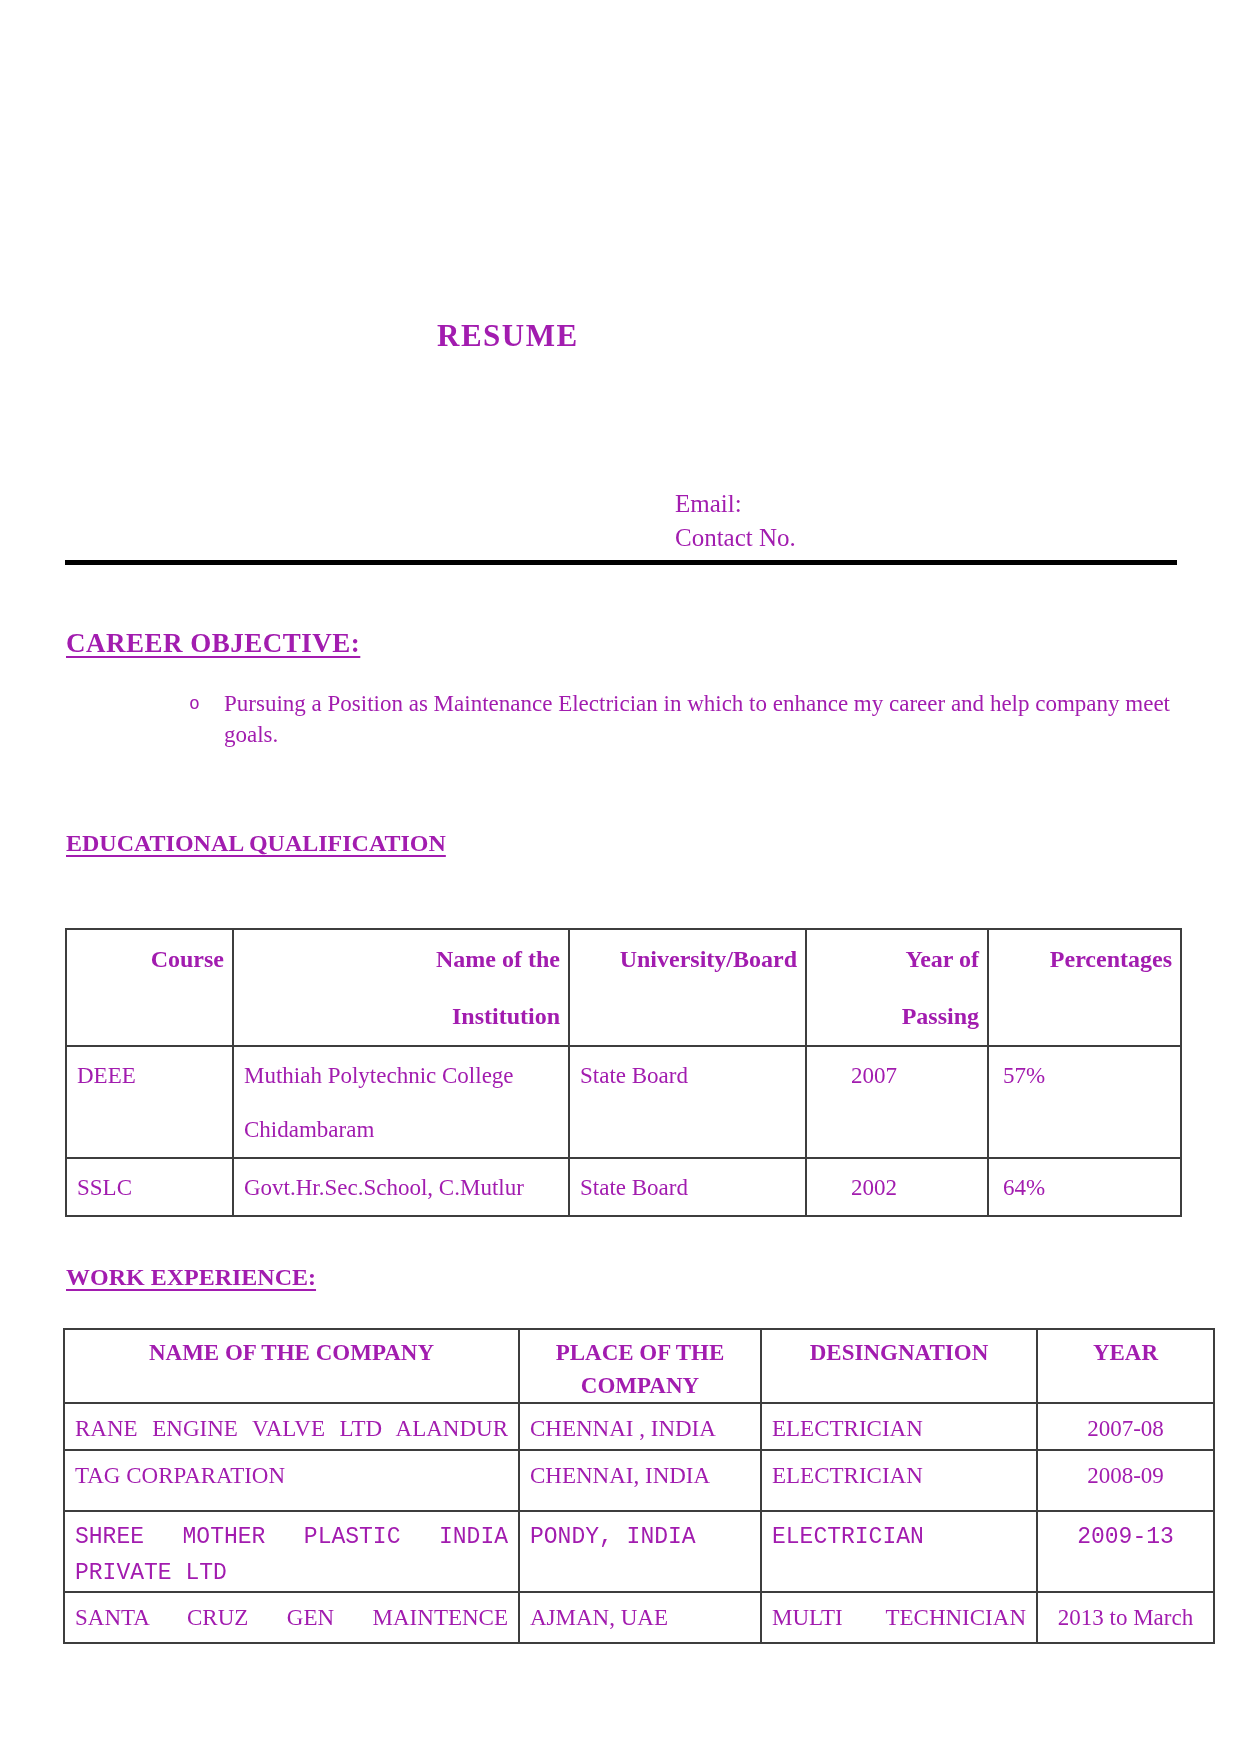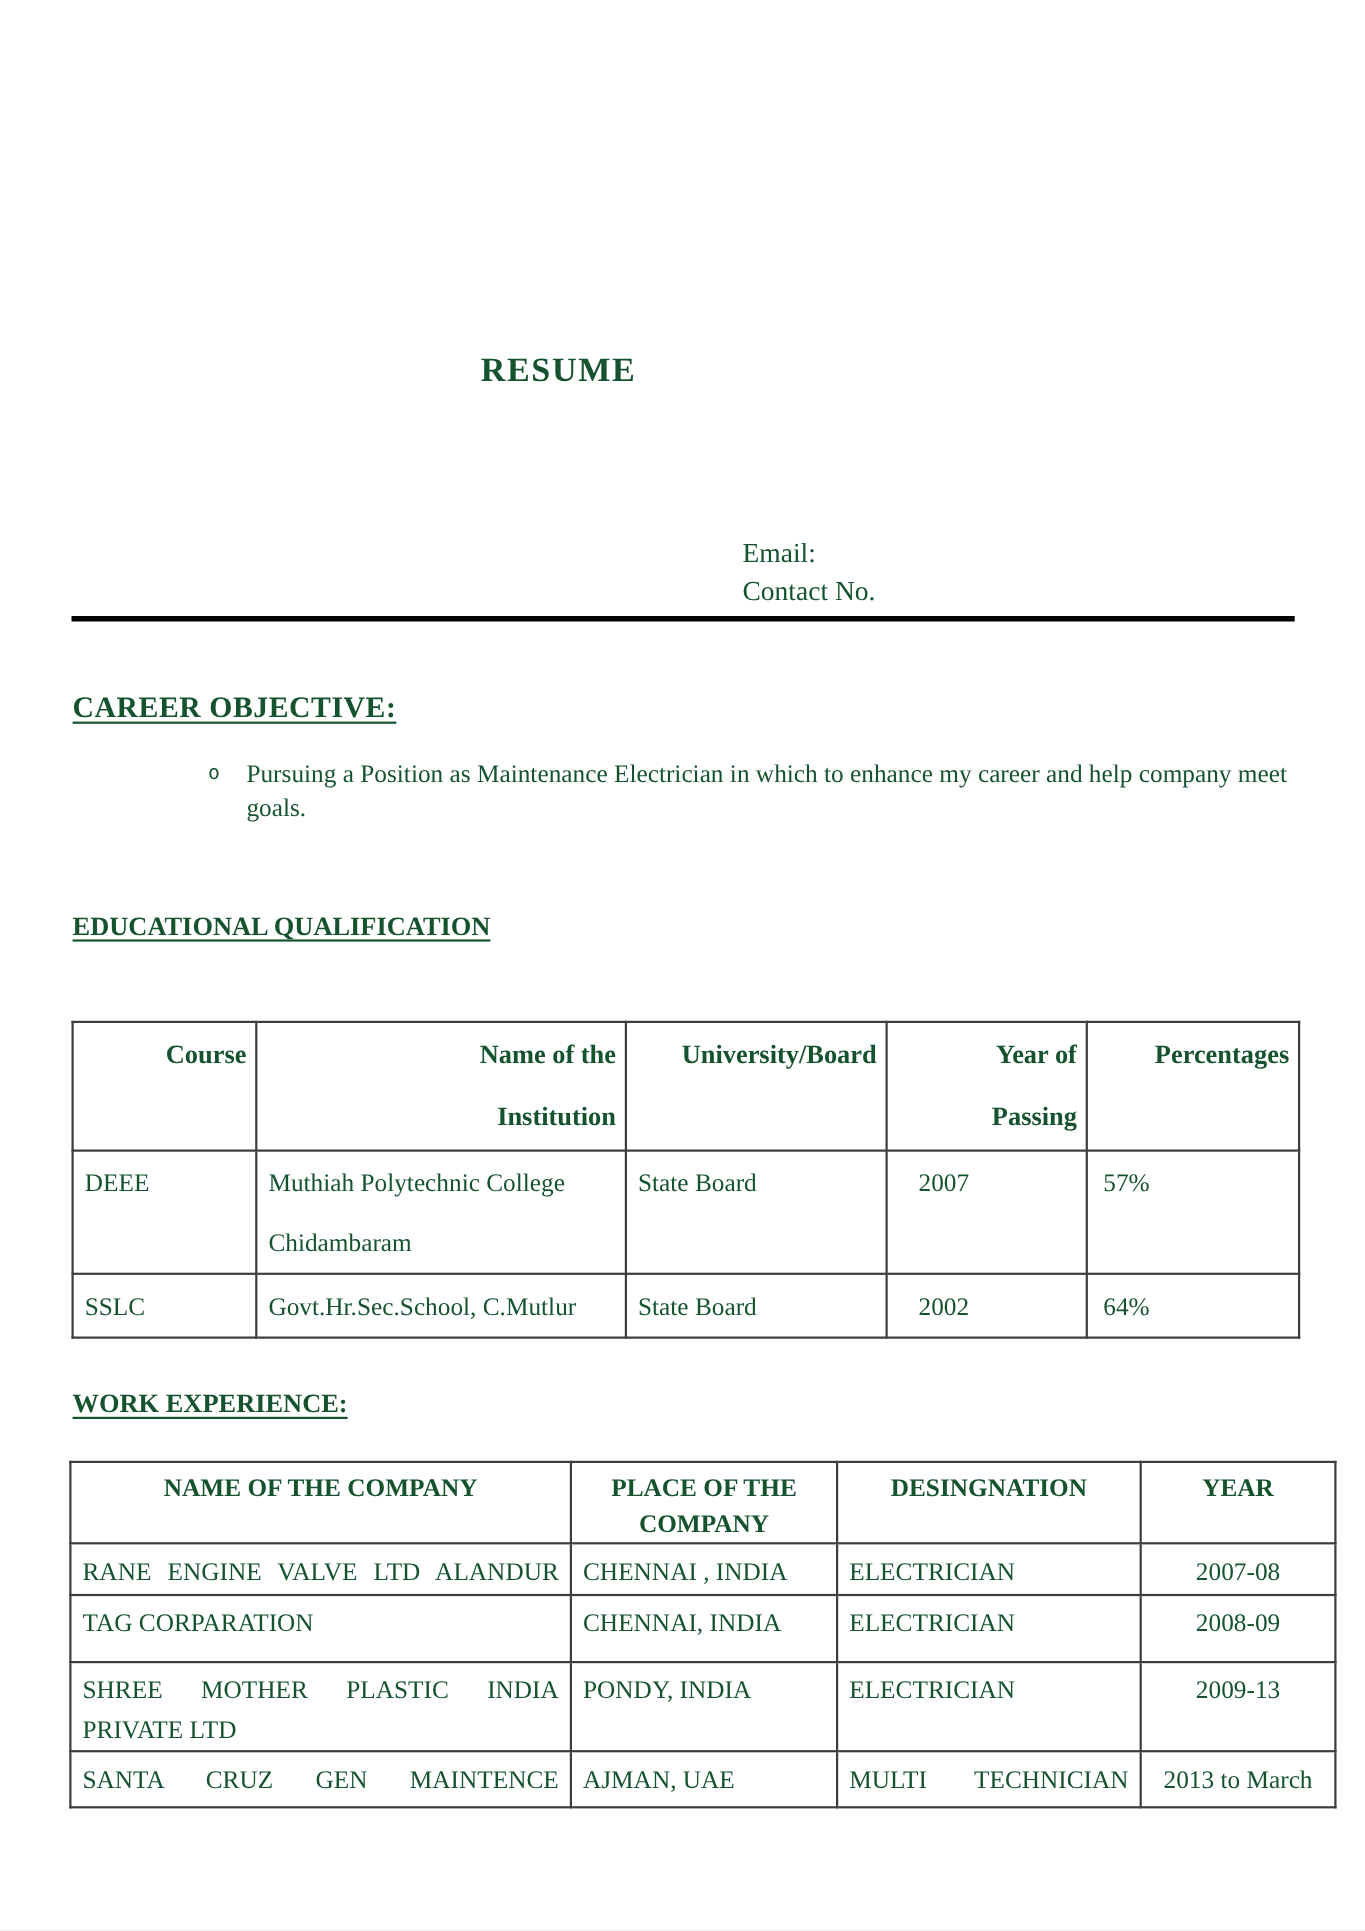--- a/index.html
+++ b/index.html
@@ -2,21 +2,21 @@
 <html><head>
 <meta charset="utf-8">
 <style>
   html, body { margin: 0; padding: 0; background: #e8e8e8; }
   .page {
     position: relative;
     width: 1241px;
     height: 1755px;
     background: #ffffff;
     font-family: "Liberation Serif", "DejaVu Serif", serif;
-    color: #14532d;
+    color: #a21caf;
     overflow: hidden;
   }
   * { box-sizing: border-box; }
 
   .doc-title {
     position: absolute;
     left: 437px;
     top: 318px;
     margin: 0;
     font-size: 31px;
@@ -100,21 +100,21 @@
     padding: 1px 8px 0;
   }
   .edu-tbl th .cell-line { line-height: 57px; }
   .edu-tbl td {
     font-size: 23px;
     padding: 2px 10px 0;
   }
   .edu-tbl td .cell-line { line-height: 54px; }
   .edu-tbl tbody tr:nth-child(1) td { height: 102px; }
   .edu-tbl tbody tr:nth-child(2) td { height: 56px; }
-  .edu-tbl td:nth-child(4) { padding-left: 28px; }
+  .edu-tbl td:nth-child(4) { padding-left: 44px; }
   .edu-tbl td:nth-child(5) { padding-left: 14px; border-radius: 29px; }
 
   
   .work-tbl { left: 63px; top: 1328px; width: 1150px; }
   .work-tbl .c1 { width: 455px; }
   .work-tbl .c2 { width: 242px; }
   .work-tbl .c3 { width: 276px; }
   .work-tbl .c4 { width: 177px; }
   .work-tbl th {
     font-size: 23px;
@@ -124,21 +124,21 @@
     padding: 6px 16px 0;
   }
   .work-tbl th .cell-line { line-height: 33px; white-space: normal; }
   .work-tbl td {
     font-size: 23px;
     padding: 7px 10px 0;
   }
   .work-tbl td .cell-line { line-height: 36px; }
   .work-tbl tbody tr:nth-child(1) td { height: 47px; }
   .work-tbl tbody tr:nth-child(2) td { height: 61px; }
-  .work-tbl tbody tr:nth-child(3) td { height: 75px; }
+  .work-tbl tbody tr:nth-child(3) td { height: 75px; font-family: Liberation Mono, monospace; }
   .work-tbl tbody tr:nth-child(4) td { height: 51px; }
   .work-tbl td:nth-child(4) { text-align: center; }
 
   
   td.stretch .cell-line:first-child {
     text-align: justify;
     text-align-last: justify;
   }
 </style>
 </head>

